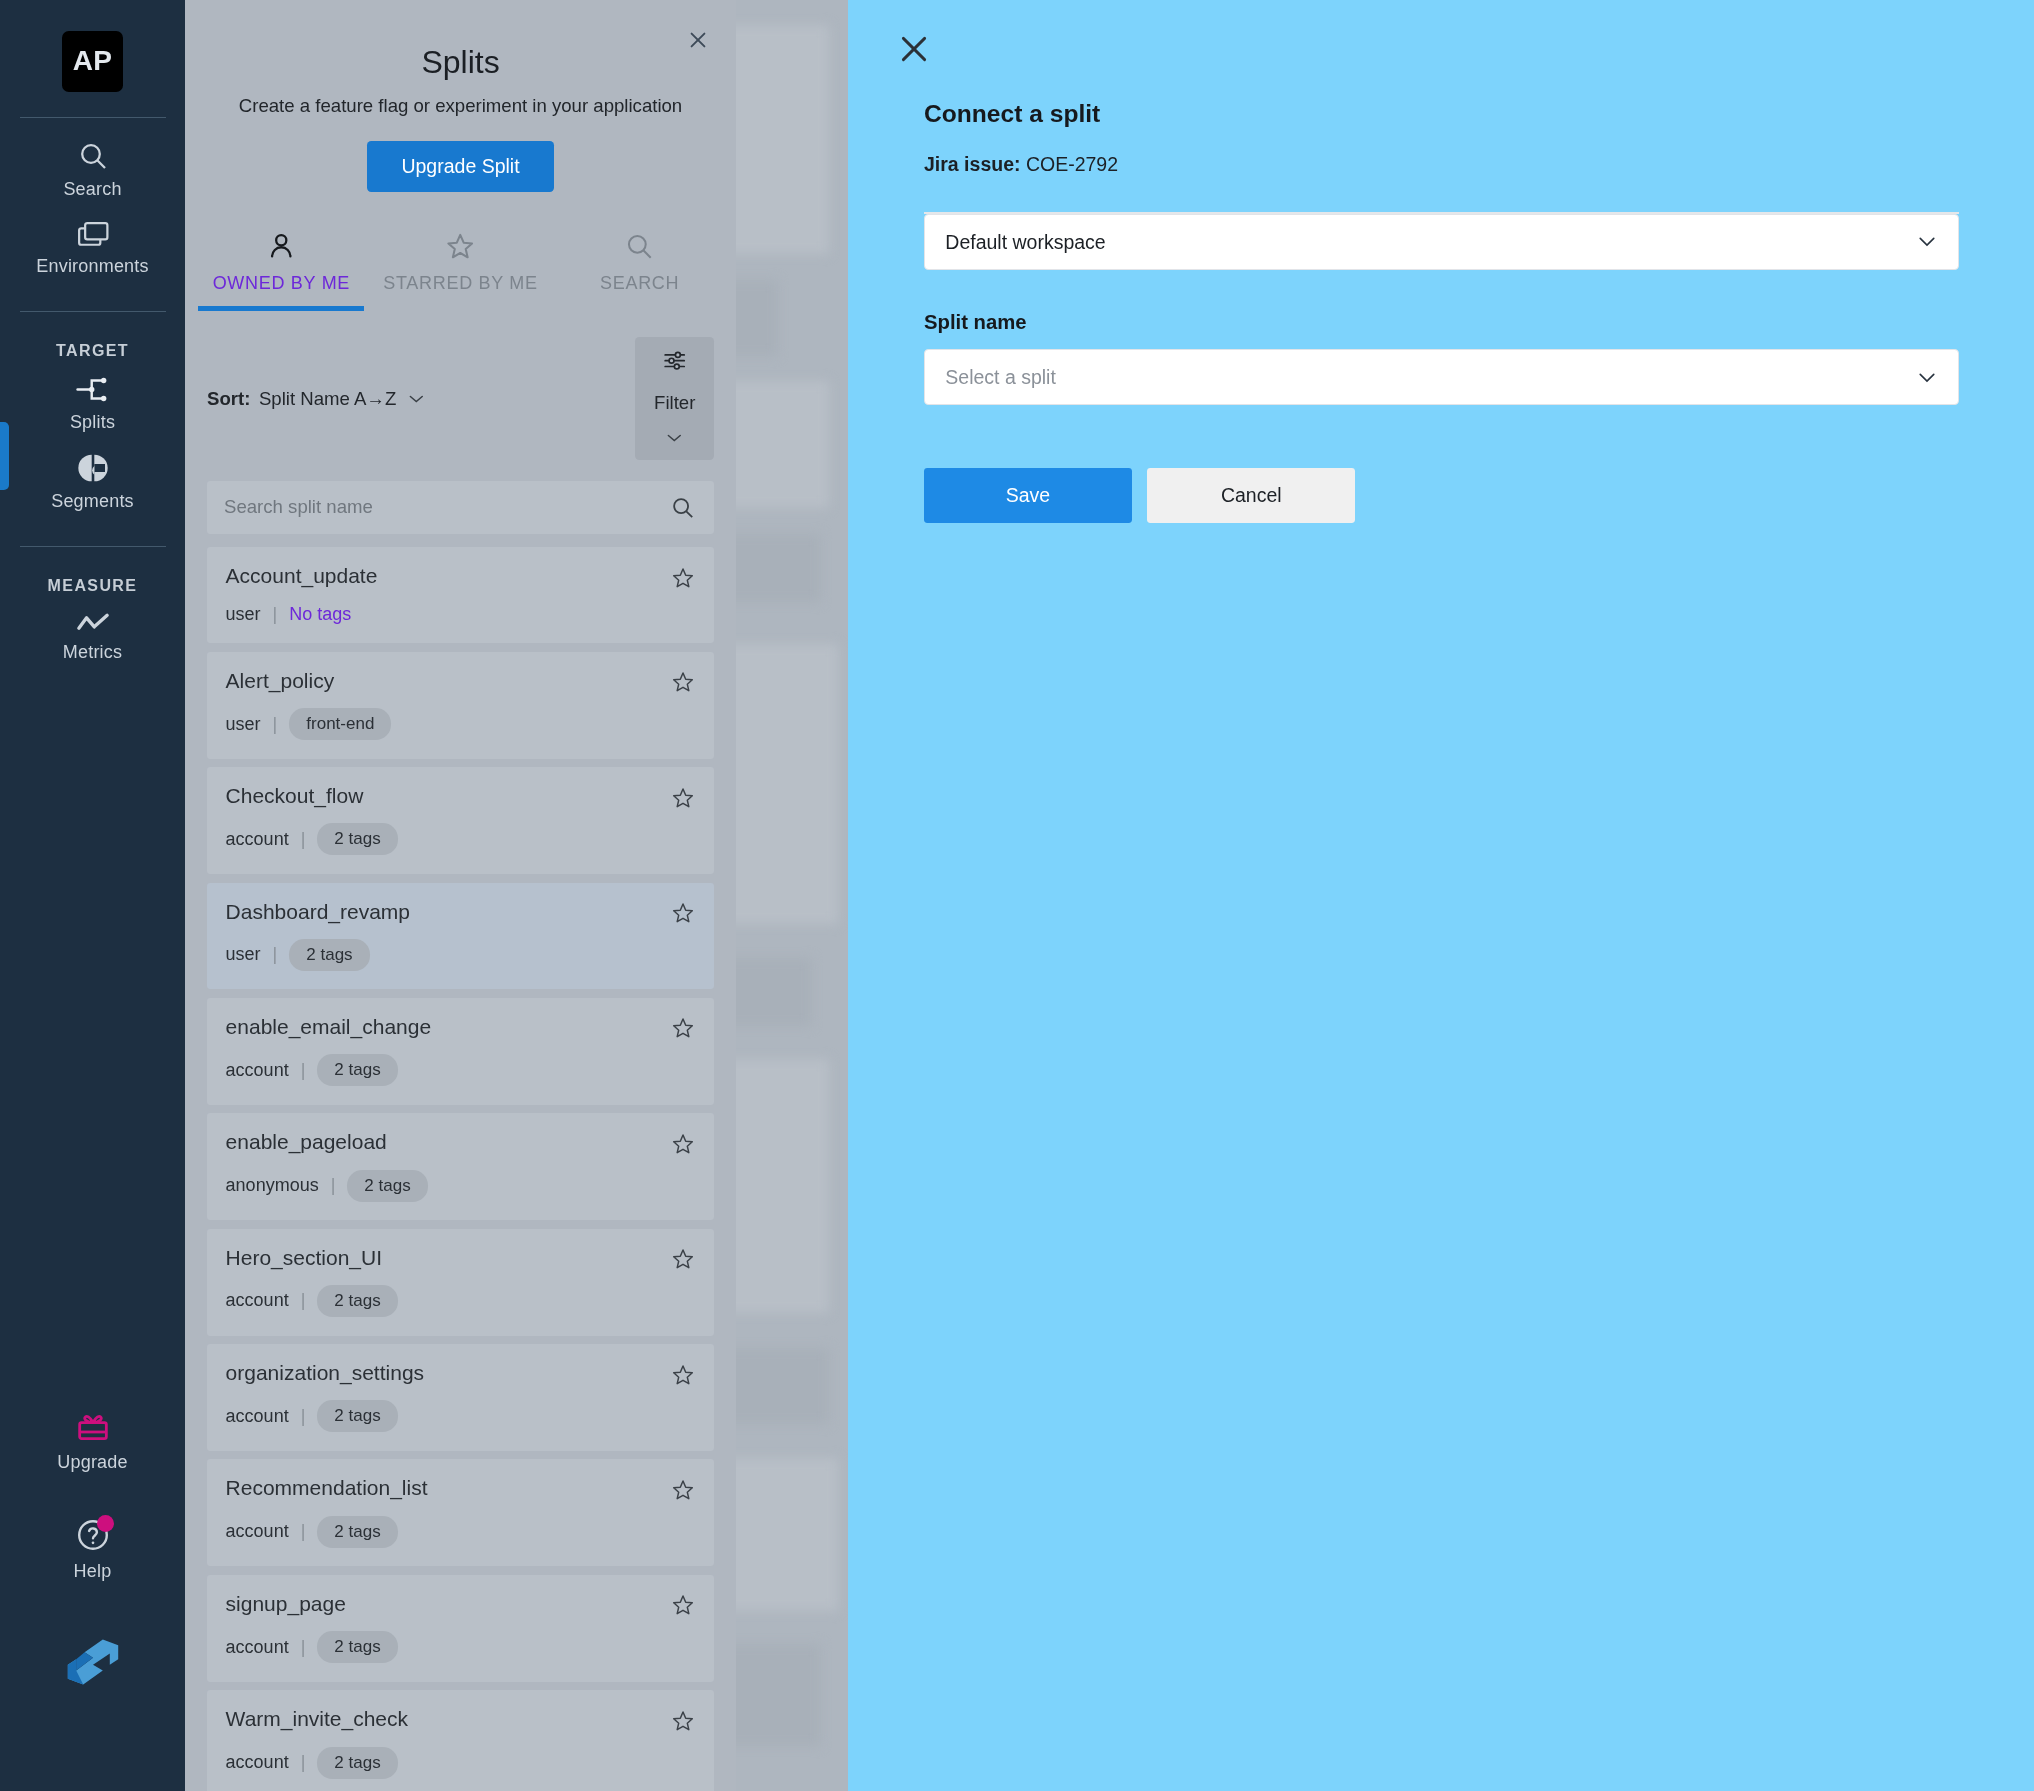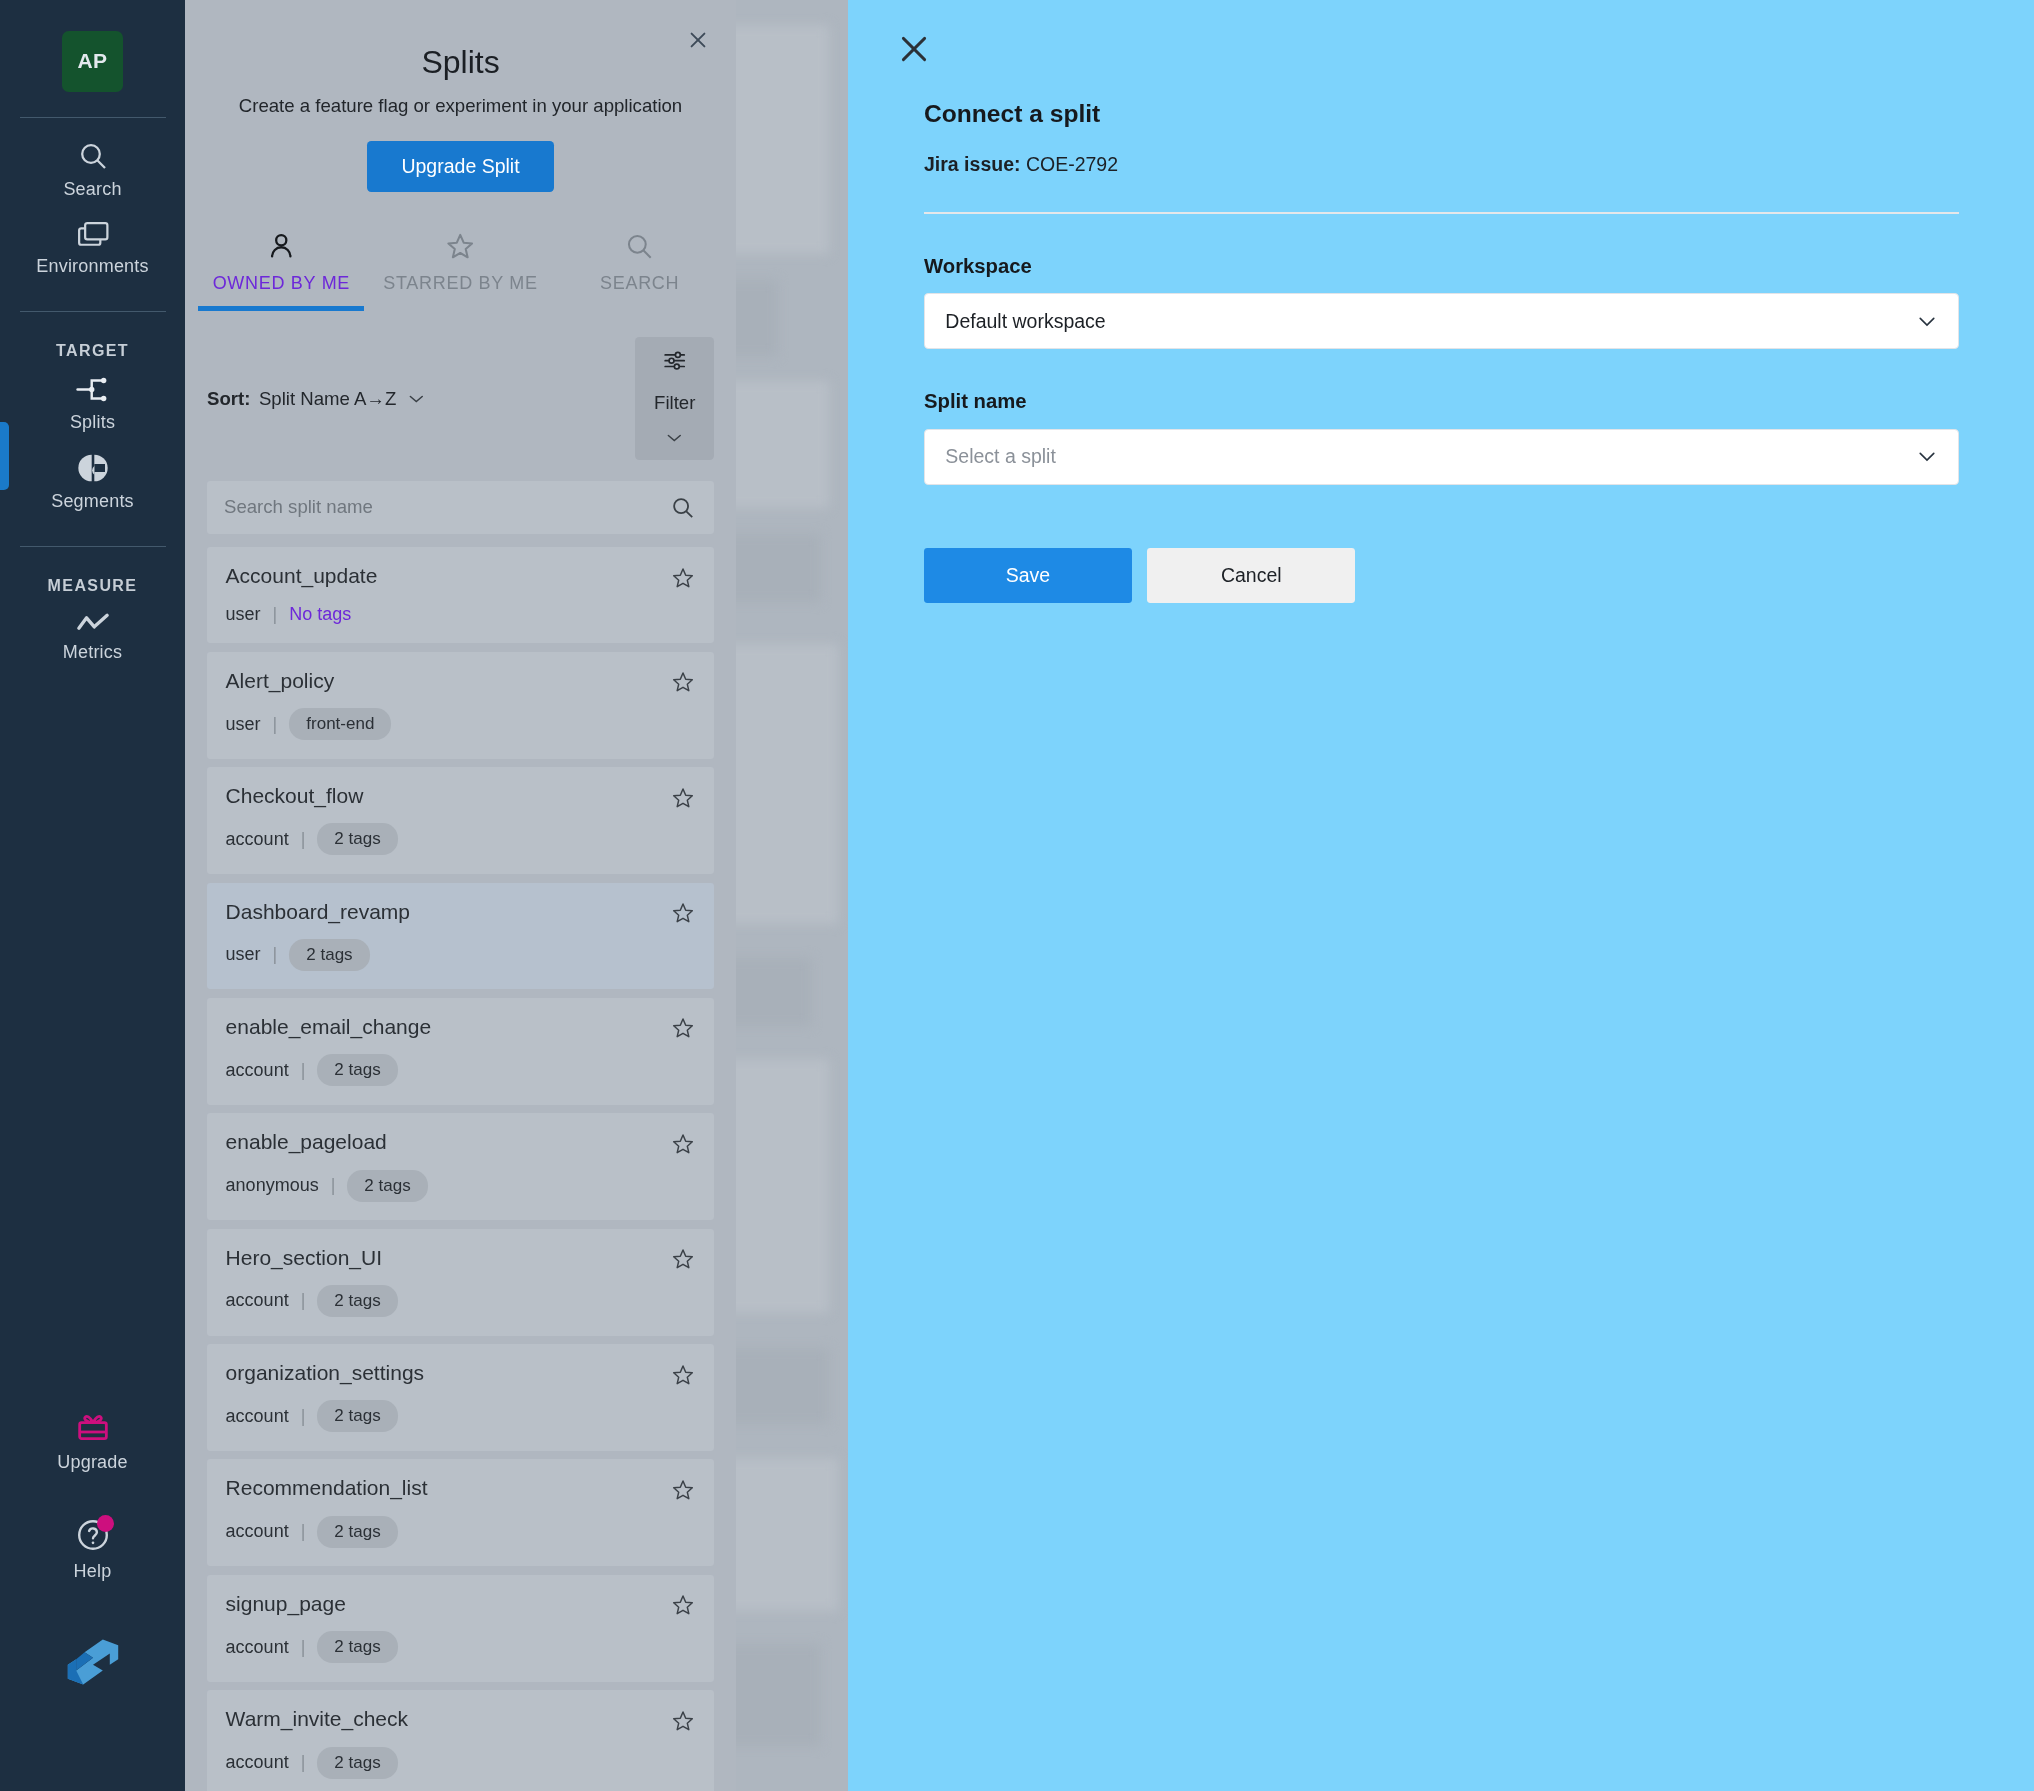--- a/index.html
+++ b/index.html
@@ -13,22 +13,22 @@
 
   
   .rail {
     position: absolute; left: 0; top: 0;
     width: 185px; height: 1792px;
     background: #1d2f41;
     display: flex; flex-direction: column; align-items: center;
   }
   .rail-avatar {
     width: 61px; height: 61px; margin-top: 30.5px;
-    background: #14532d; border-radius: 6.8px;
-    color: #e4e9ee; font-size: 21px; font-weight: bold;
+    background: #000000; border-radius: 6.8px;
+    color: #e4e9ee; font-size: 28px; font-weight: bold;
     display: flex; align-items: center; justify-content: center;
     letter-spacing: 0.4px;
   }
   .rail-sep { width: 146px; height: 0.8px; background: #43596c; margin: 25.4px 0 12px 0; }
   .rail-item {
     width: 185px; padding: 10.2px 0 8.5px 0;
     display: flex; flex-direction: column; align-items: center;
     color: #ccd4dc; font-size: 18px; position: relative;
   }
   .rail-item .lbl { margin-top: 7.6px; letter-spacing: 0.2px; }
@@ -532,21 +532,20 @@
     <div class="modal-inner">
       <div class="modal-title">Connect a split</div>
 
       <div class="jira-line">
         <span class="lbl">Jira issue:</span>
         <span>COE-2792</span>
       </div>
 
       <div class="modal-rule"></div>
 
-      <div class="field-label">Workspace</div>
       <div class="select-box">
         <span>Default workspace</span>
         <span class="chev">
           <svg width="22" height="13.6" viewBox="0 0 26 16" fill="none" stroke="#28333f" stroke-width="1.9" stroke-linecap="round">
             <polyline points="5,4 13,12 21,4"></polyline>
           </svg>
         </span>
       </div>
 
       <div class="field-label">Split name</div>

